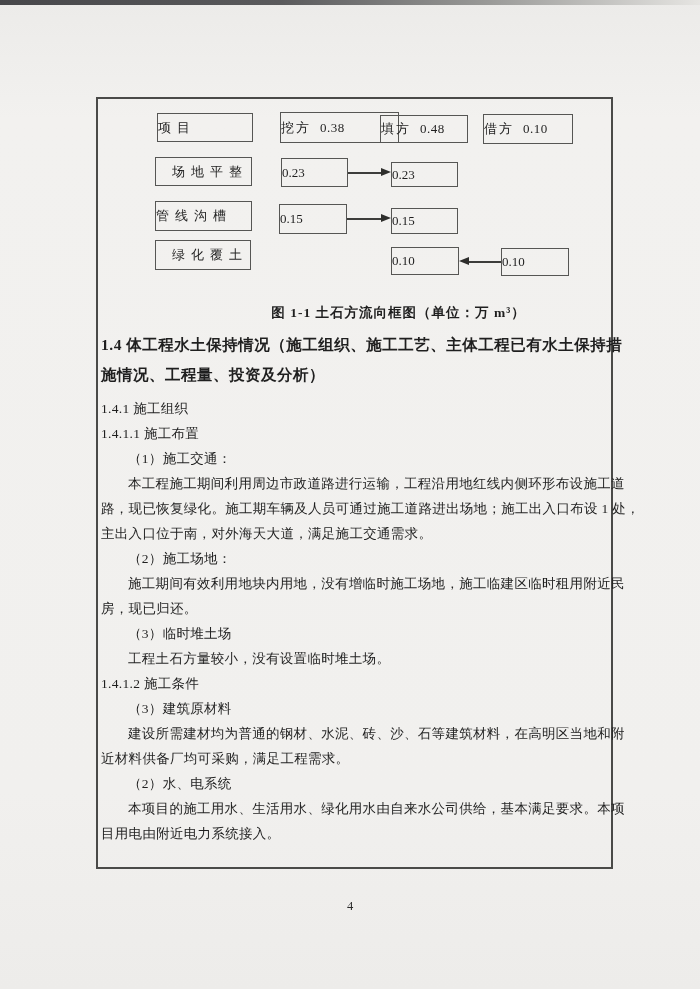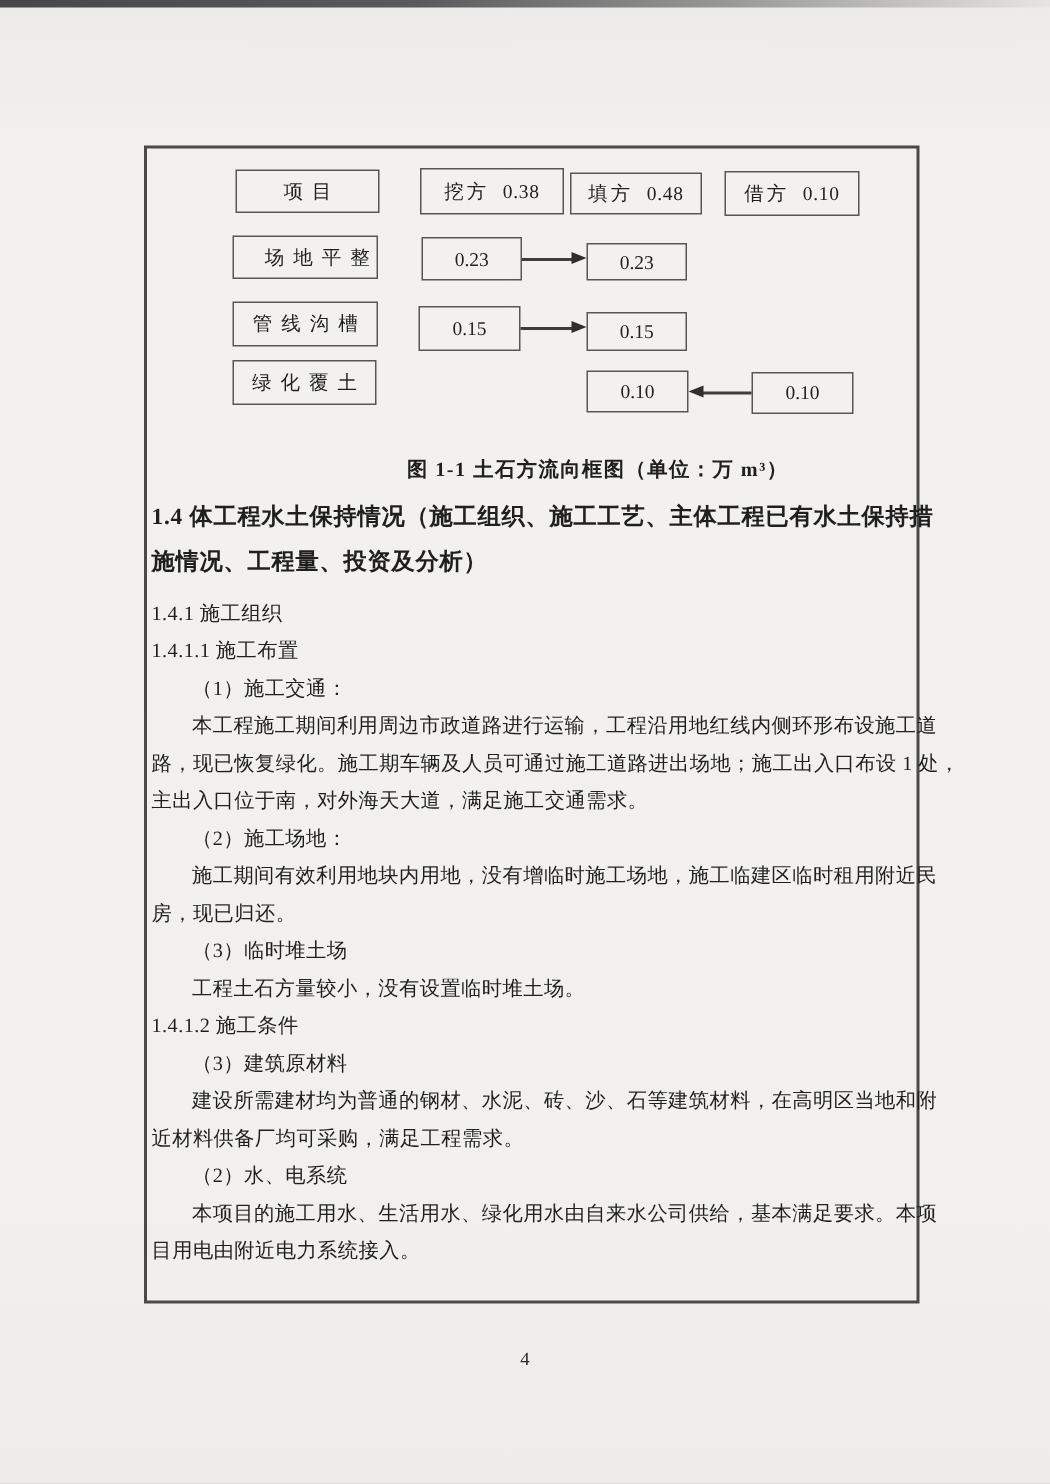--- a/index.html
+++ b/index.html
@@ -14,37 +14,37 @@
     background:linear-gradient(90deg,#47474a 0%,#5a5a5c 40%,#9a9a98 70%,#e6e5e2 100%);
   }
   .frame{
     position:absolute;left:96px;top:97px;width:517px;height:772px;
     border:2px solid #4a4a48;box-sizing:border-box;
   }
   
   .diagram{position:absolute;left:0;top:0;width:100%;height:205px;}
   .fb{
     position:absolute;border:1px solid #565654;box-sizing:border-box;
-    display:flex;align-items:center;justify-content:center;
+    display:flex;align-items:center;justify-content:flex-start;
     font-size:13px;background:transparent;white-space:nowrap;
   }
   .fb .lab{letter-spacing:6px;margin-right:-6px;}
   .fb .hlab{letter-spacing:2px;}
   .fb .val{font-size:13px;margin-left:9px;letter-spacing:0.5px;}
   .b-project{left:59px;top:14px;width:96px;height:29px;}
-  .b-cut{left:182px;top:13px;width:96px;height:31px;}
+  .b-cut{left:182px;top:13px;width:119px;height:31px;}
   .b-fill{left:282px;top:16px;width:88px;height:28px;}
   .b-borrow{left:385px;top:15px;width:90px;height:30px;}
   .b-r1label{left:57px;top:58px;width:97px;height:29px;padding-left:16px;}
   .b-r1cut{left:183px;top:59px;width:67px;height:29px;}
   .b-r1fill{left:293px;top:63px;width:67px;height:25px;}
   .b-r2label{left:57px;top:102px;width:97px;height:30px;}
   .b-r2cut{left:181px;top:105px;width:68px;height:30px;}
   .b-r2fill{left:293px;top:109px;width:67px;height:26px;}
-  .b-r3label{left:57px;top:141px;width:96px;height:30px;}
+  .b-r3label{left:57px;top:141px;width:96px;height:30px;padding-left:16px;}
   .b-r3fill{left:293px;top:148px;width:68px;height:28px;}
   .b-r3borrow{left:403px;top:149px;width:68px;height:28px;}
   .aline{position:absolute;height:1.5px;background:#3d3d3b;}
   .ahead{position:absolute;width:0;height:0;}
   .ahead.right{border-left:10px solid #2e2e2c;border-top:4.5px solid transparent;border-bottom:4.5px solid transparent;}
   .ahead.left{border-right:10px solid #2e2e2c;border-top:4.5px solid transparent;border-bottom:4.5px solid transparent;}
   .al-1{left:250px;top:73px;width:35px;}
   .ah-1{left:283px;top:69px;}
   .al-2{left:249px;top:119px;width:36px;}
   .ah-2{left:283px;top:115px;}

